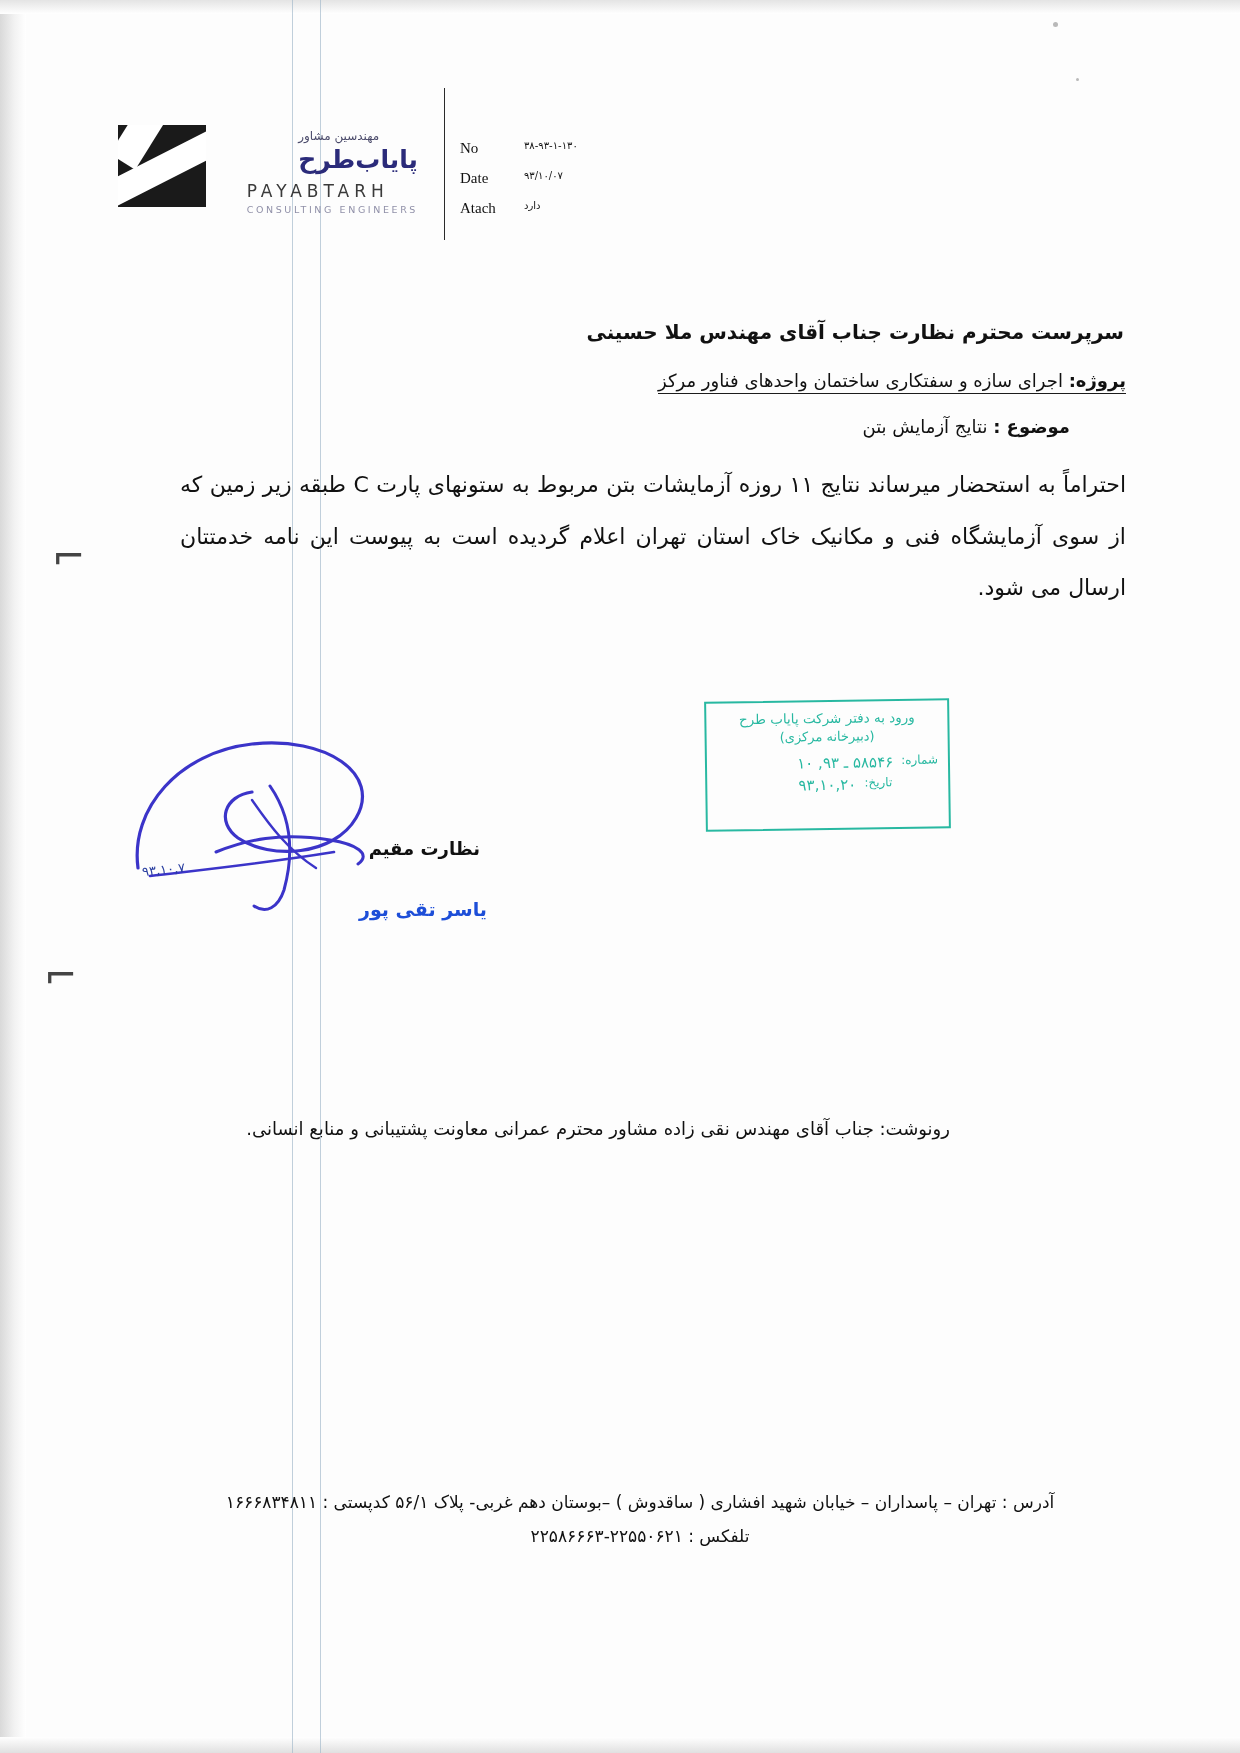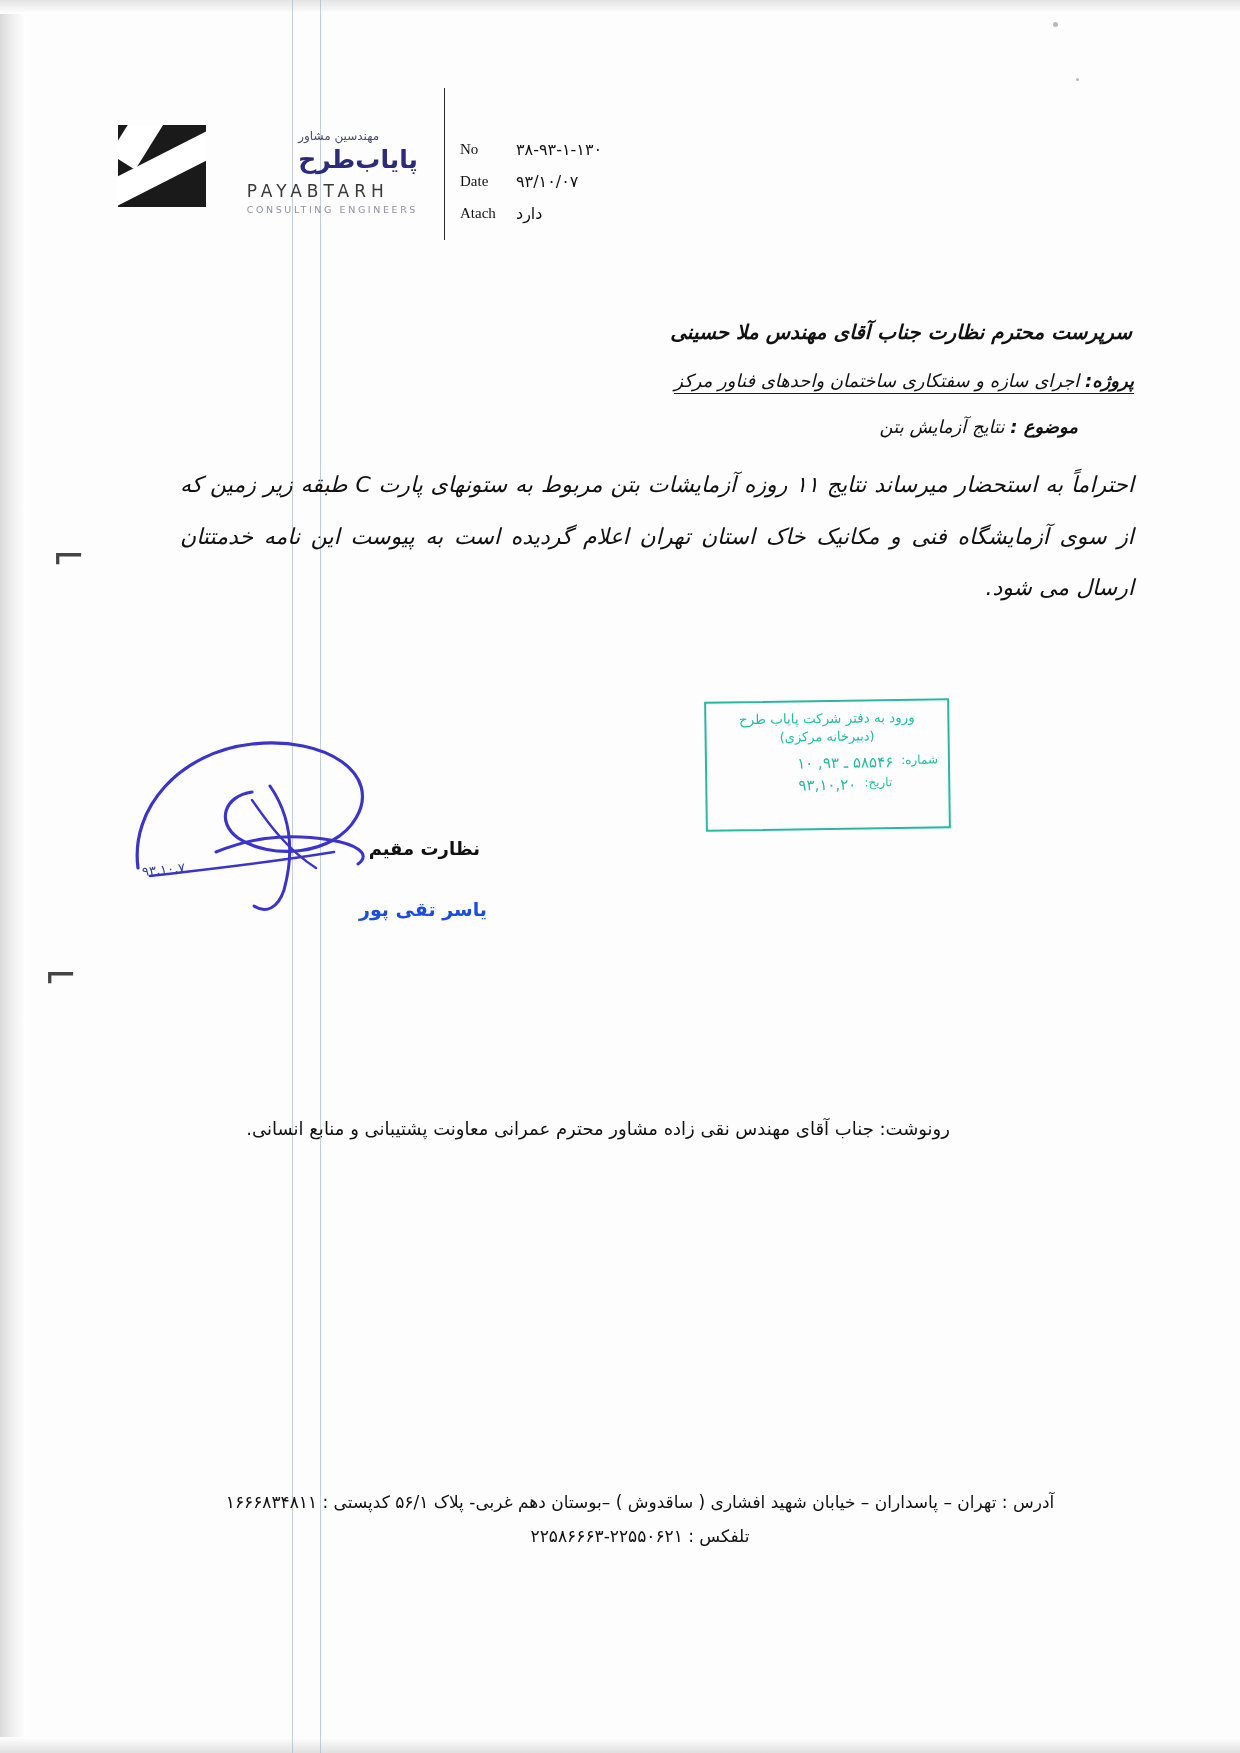--- a/index.html
+++ b/index.html
@@ -136,33 +136,34 @@
   .meta {
     position: absolute;
     left: 460px;
     top: 140px;
     direction: ltr;
     font-size: 14.5px;
     color: #111;
   }
   .meta-row {
     display: flex;
-    align-items: center;
+    align-items: flex-start;
     margin-bottom: 13px;
     white-space: nowrap;
+    gap: 8px;
   }
   .meta-label {
     width: 56px;
     font-family: "Liberation Serif", serif;
     font-size: 15px;
   }
   .meta-value {
     direction: rtl;
     font-family: "DejaVu Sans", sans-serif;
-    font-size: 16px;
+    font-size: 10px;
     letter-spacing: 1px;
   }
 
   
   .top-right {
     position: absolute;
     right: 110px;
     top: 132px;
     text-align: right;
     direction: rtl;
@@ -190,26 +191,25 @@
   .underline-wave i:nth-child(2) { top: 4px; }
   .top-right .t2 {
     margin-top: 14px;
     font-size: 17.5px;
     color: #111;
   }
 
   
   .body-wrap {
     position: absolute;
-    right: 106px;
+    right: 114px;
     left: 180px;
     top: 320px;
     direction: rtl;
     text-align: right;
-    font-style: italic;
   }
   .addressee {
     font-size: 20px;
     font-weight: bold;
     margin-bottom: 26px;
     padding-right: 2px;
   }
   .field-line {
     font-size: 18px;
     margin-bottom: 22px;

